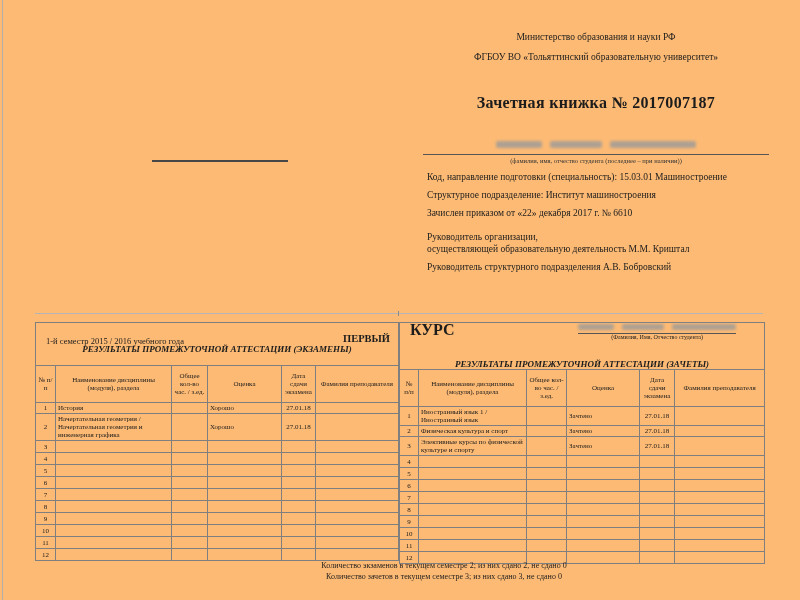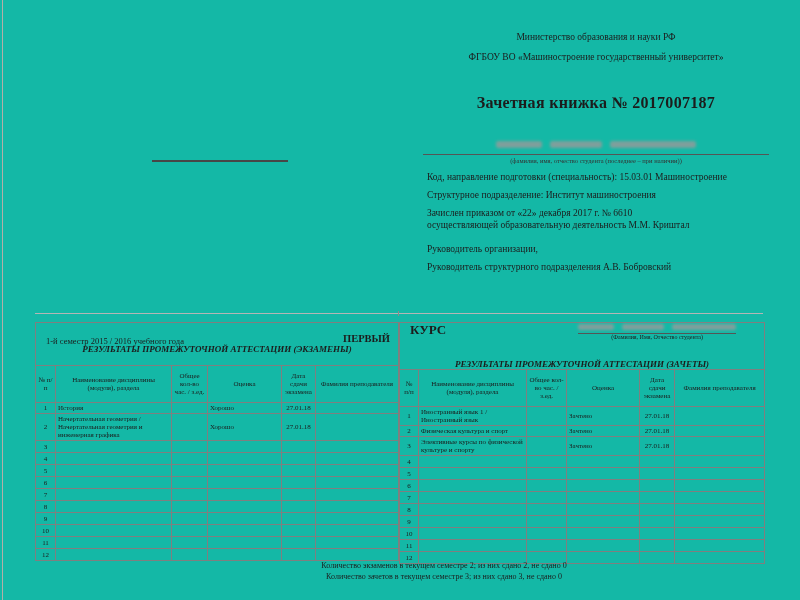--- a/index.html
+++ b/index.html
@@ -1,16 +1,16 @@
 <!DOCTYPE html>
 <html><head>
 <meta charset="utf-8">
 <style>
   html,body{margin:0;padding:0;background:#fff;}
-  .page{position:relative;width:800px;height:600px;background:#14b8a6;overflow:hidden;
+  .page{position:relative;width:800px;height:600px;background:#fdba74;overflow:hidden;
         font-family:"Liberation Serif","DejaVu Serif",serif;color:#1c1c1c;}
   .edge-line{position:absolute;left:2px;top:0;width:1px;height:600px;background:#b3afa7;}
 
   
   .cover{position:absolute;left:403px;top:26px;width:386px;}
   .cover .c{text-align:center;}
   .ministry{font-size:9.5px;margin-top:6px;}
   .university{font-size:9.5px;margin-top:10px;}
   .booklet-title{font-size:16px;font-weight:bold;margin-top:32px;letter-spacing:.3px;}
   .name-wrap{margin-top:22px;padding:0 20px;}
@@ -32,21 +32,21 @@
   .split-tick{position:absolute;left:398px;top:311px;width:1px;height:5px;background:#8a8a8a;}
   .record{position:absolute;left:35px;top:322px;width:728px;height:236px;display:flex;align-items:stretch;}
   table.rec{border-collapse:collapse;table-layout:fixed;height:100%;}
   table.left-rec{width:363px;} table.right-rec{width:365px;}
   table.rec td,table.rec th{border:1px solid #7f7f7f;padding:1px 2px;vertical-align:middle;
       font-size:7px;line-height:8px;font-weight:normal;}
   .band{height:40px;border:1px solid #7f7f7f;padding:2px 4px 1px 4px;}
   .band-top{display:flex;justify-content:space-between;align-items:flex-start;}
   .sem-label{font-size:8.5px;padding-left:8px;padding-top:2px;}
   .course-word{font-size:10.5px;font-weight:bold;padding-right:6px;margin-left:23px;}
-  .course-word2{font-size:13px;font-weight:bold;padding-left:8px;padding-top:2px;}
+  .course-word2{font-size:16px;font-weight:bold;padding-left:8px;padding-top:2px;}
   .band-name{width:210px;text-align:center;}
   .band-name .nl{border-bottom:1px solid #555;padding-bottom:1px;}
   .band-name .cap{font-size:6px;margin-top:1px;}
   .sec-title{text-align:center;font-weight:bold;font-style:italic;font-size:9px;margin-top:0;}
   .right-rec .sec-title{margin-top:19px;font-style:italic;}
   th.colh{font-size:6.5px;line-height:7.5px;font-weight:bold;height:34px;}
   td.n{text-align:center;}
   td.disc{text-align:left;}
   td.grade{text-align:left;padding-left:5px;margin-top:36px;}
   td.date{text-align:center;}
@@ -59,37 +59,37 @@
 </head>
 <body>
 
 <div class="page">
   <div class="edge-line"></div>
 
   <div class="sig-line"></div>
 
   <div class="cover">
     <div class="c ministry">Министерство образования и науки РФ</div>
-    <div class="c university">ФГБОУ ВО «Машиностроение государственный университет»</div>
+    <div class="c university">ФГБОУ ВО «Тольяттинский образовательную университет»</div>
     <div class="c booklet-title">Зачетная книжка № 2017007187</div>
     <div class="name-wrap">
       <div class="name-line">
         <span class="blur-name">
             <i class="w1"></i>
             <i class="w2"></i>
             <i class="w3"></i>
           </span>
       </div>
       <div class="name-caption">(фамилия, имя, отчество студента (последнее – при наличии))</div>
     </div>
     <div class="l mt8">Код, направление подготовки (специальность): 15.03.01 Машиностроение</div>
     <div class="l mt8">Структурное подразделение: Институт машиностроения</div>
     <div class="l mt8">Зачислен приказом от «22» декабря 2017 г. № 6610</div>
+    <div class="l mt14">Руководитель организации,</div>
     <div class="l mt2">осуществляющей образовательную деятельность М.М. Криштал</div>
-    <div class="l mt14">Руководитель организации,</div>
     <div class="l mt8">Руководитель структурного подразделения А.В. Бобровский</div>
   </div>
 
   <div class="split-rule"></div>
   <div class="split-tick"></div>
 
   <div class="record">
 
     <table class="rec left-rec">
       <colgroup>

